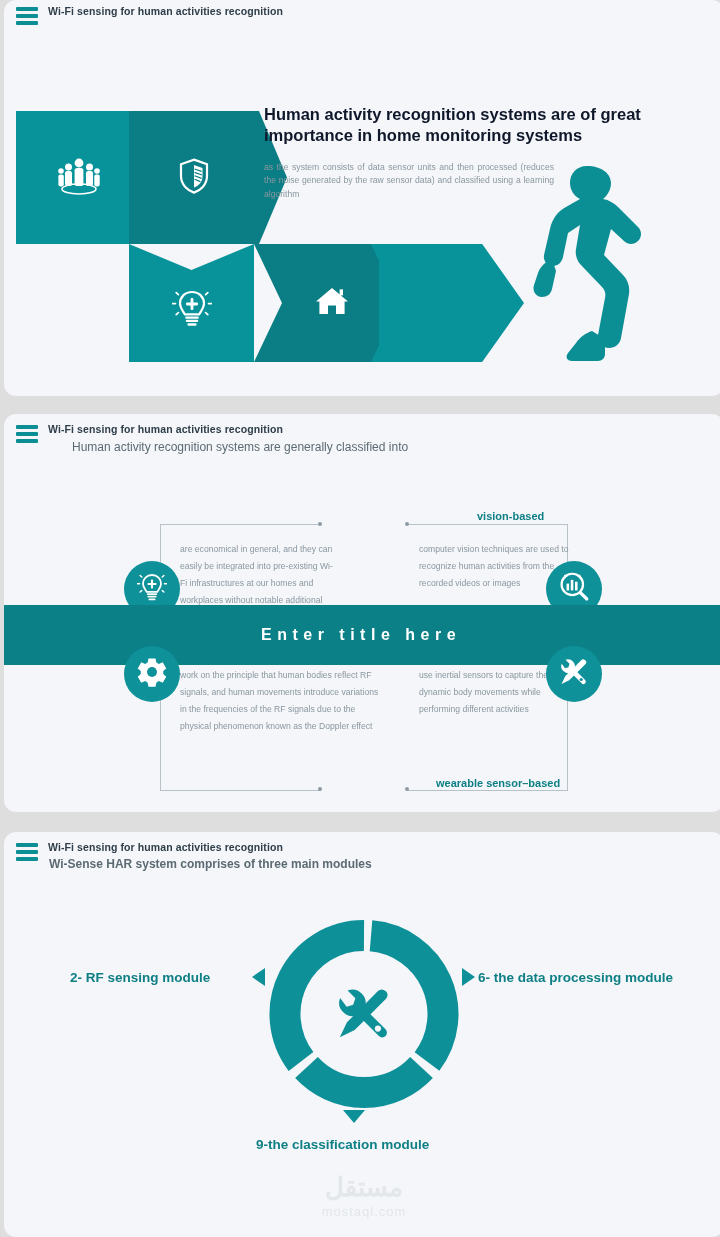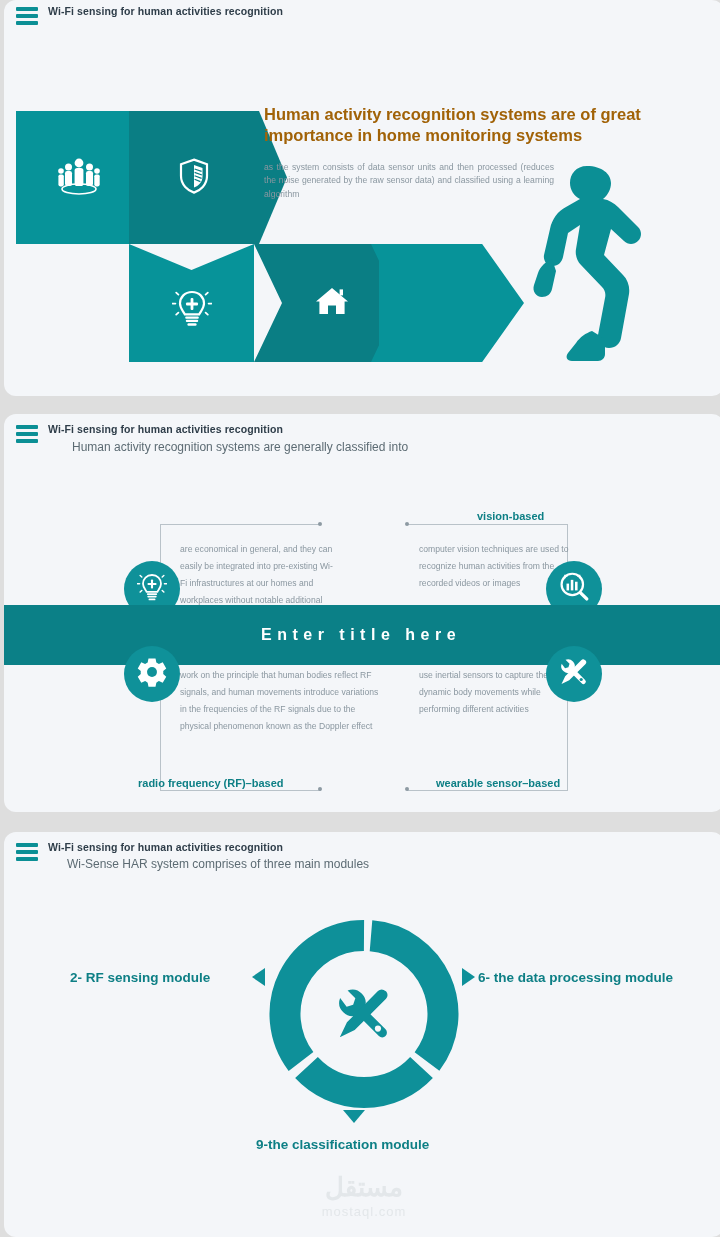--- a/index.html
+++ b/index.html
@@ -37,21 +37,21 @@
   .chev-notch{
     clip-path:polygon(0 0, calc(100% - 28px) 0, 100% 50%, calc(100% - 28px) 100%, 0 100%, 28px 50%);
   }
   .chev-notch-top{
     clip-path:polygon(0 0, 50% 26px, 100% 0, 100% 100%, calc(100% - 28px) 100%, 0 100%);
   }
   .big-arrow{
     position:absolute;background:#079399;
     clip-path:polygon(0 0, 0 100%, 55% 100%, 55% 128%, 100% 50%, 55% -28%, 55% 0);
   }
-  .s1-title{position:absolute;color:#a16207;font-weight:bold;font-size:16.5px;line-height:21px;}
+  .s1-title{position:absolute;color:#0f172a;font-weight:bold;font-size:16.5px;line-height:21px;}
   .s1-body{position:absolute;color:#8a97a0;font-size:8.6px;line-height:13.4px;text-align:justify;}
   .runner{position:absolute;}
 
   
   .quad-head{position:absolute;color:#0d7f85;font-weight:bold;font-size:11px;line-height:15px;}
   .quad-body{position:absolute;color:#8a97a0;font-size:8.6px;line-height:17px;}
   .conn{position:absolute;border-color:#b9c2c9;border-style:solid;border-width:0;}
   .dot{position:absolute;width:4px;height:4px;border-radius:50%;background:#8d9aa3;}
   .bubble{position:absolute;width:56px;height:56px;border-radius:50%;background:#0f9199;
           display:flex;align-items:center;justify-content:center;color:#fff;}
@@ -237,21 +237,20 @@
         <line x1="27.4" y1="26.6" x2="35" y2="34" stroke="#fff" stroke-width="4" stroke-linecap="round"></line>
       </svg>
     </span>
   </div>
 
   <div class="band" style="top:191px;height:60px;">
     <span class="band-title">Enter title here</span>
   </div>
 
   <div class="quad-body" style="left:176px;top:253px;width:205px;">work on the principle that human bodies reflect RF signals, and human movements introduce variations in the frequencies of the RF signals due to the physical phenomenon known as the Doppler effect</div>
-  <div class="quad-head" style="left:134px;top:362px;width:240px;">radio frequency (RF)–based</div>
   <div class="bubble" style="left:120px;top:232px;">
     <span>
       <svg width="32" height="32" viewBox="0 0 40 40" fill="#fff">
         <path d="M24.4 3 h-8.8 l-1 5 a13 13 0 0 0-3.2 1.9 l-4.8-2 -4.4 7.6 3.8 3.3
                  a13 13 0 0 0 0 3.7 l-3.8 3.3 4.4 7.6 4.8-2 a13 13 0 0 0 3.2 1.9 l1 5 h8.8
                  l1-5 a13 13 0 0 0 3.2-1.9 l4.8 2 4.4-7.6 -3.8-3.3 a13 13 0 0 0 0-3.7
                  l3.8-3.3 -4.4-7.6 -4.8 2 a13 13 0 0 0-3.2-1.9 Z"></path>
         <circle cx="20" cy="20" r="6.2" fill="#0f9199"></circle>
       </svg>
     </span>
@@ -275,21 +274,21 @@
 <div class="slide" id="slide3">
 
   <div class="hdr" style="left:12px;top:9px;">
     <div class="burger">
         <i></i>
         <i></i>
         <i></i>
       </div>
     <div class="hdr-texts">
       <div class="hdr-title">Wi-Fi sensing for human activities recognition</div>
-      <div class="hdr-sub" style="margin-left:19px;margin-top:4px;">Wi-Sense HAR system comprises of three main modules</div>
+      <div class="hdr-sub" style="margin-left:1px;margin-top:4px;font-weight:bold;">Wi-Sense HAR system comprises of three main modules</div>
     </div>
   </div>
 
   <div class="donut" style="left:264px;top:86px;">
     <svg width="192" height="192" viewBox="0 0 192 192">
       <g fill="none" stroke="#0e9099" stroke-width="31">
         <path d="M96 17.5 A78.5 78.5 0 0 0 33 143.5"></path>
         <path d="M103 17.8 A78.5 78.5 0 0 1 159 143.5"></path>
         <path d="M38.5 149.5 A78.5 78.5 0 0 0 153.5 149.5"></path>
       </g>

